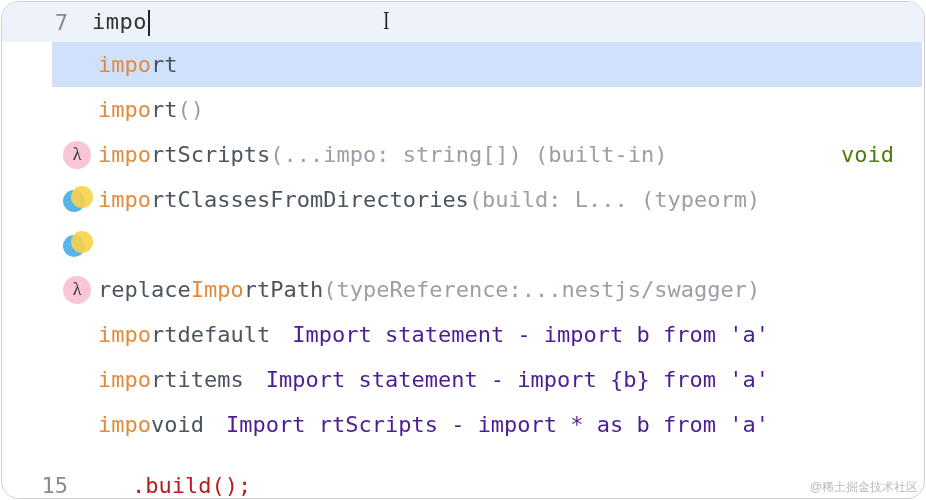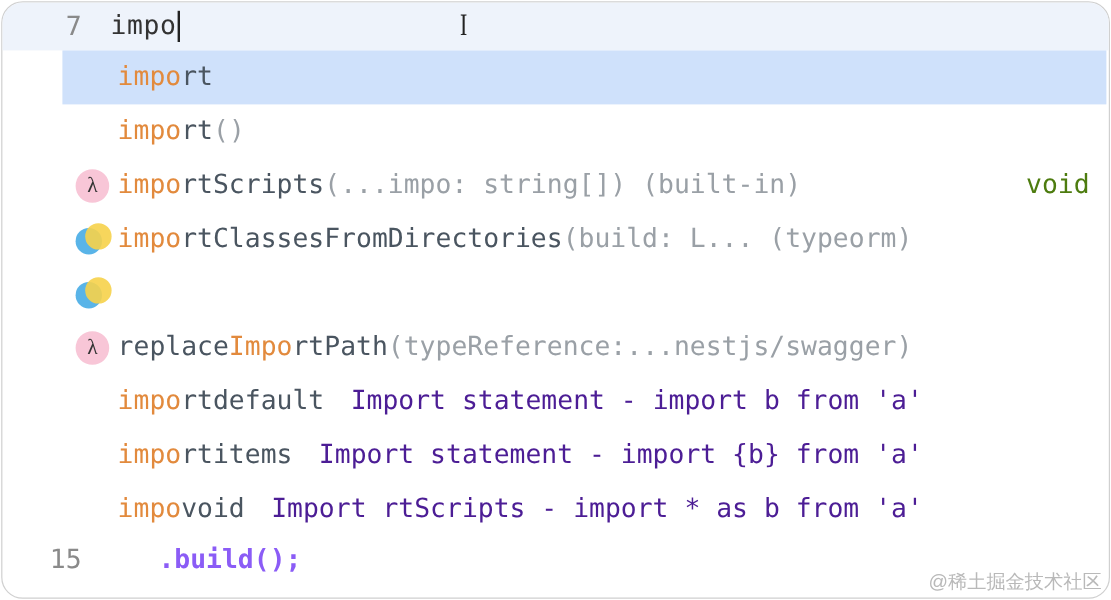--- a/index.html
+++ b/index.html
@@ -63,21 +63,21 @@
     left: 50px;
     top: 40px;
     right: 2px;
     background: #fff;
   }
   .row {
     display: flex;
     align-items: center;
     height: 45px;
     padding-left: 4px;
-    padding-right: 14px;
+    padding-right: 28px;
     white-space: nowrap;
     overflow: hidden;
   }
   .row.selected { background: #cfe1fb; }
   .icon-col {
     width: 42px;
     display: flex;
     justify-content: center;
     align-items: center;
     flex-shrink: 0;
@@ -105,33 +105,33 @@
   .icon-stack .c1 { background:#59b4e8; left:0; top:4px; }
   .icon-stack .c2 { background:#f6d24a; left:8px; top:0; opacity:0.9; }
   .match { color: #e28a3d; }
   .rest-dark { color: #4a5560; font-weight: 500; }
   .sig   { color: #9aa0a6; }
   .right { margin-left: auto; color: #4d7c0f; padding-left: 20px; }
   .desc  { color: #4c1d95; padding-left: 22px; }
   .bottom-line {
     position: absolute;
     left: 0;
-    bottom: 12px;
+    bottom: 0;
     height: 40px;
     display: flex;
-    align-items: center;
+    align-items: flex-end;
     width: 100%;
   }
   .bottom-line .gutter { color:#8a8a8a; }
-  .bottom-code { color: #8b5cf6; padding-left: 40px; font-weight: bold; }
+  .bottom-code { color: #b91c1c; padding-left: 40px; }
   .watermark {
     position: absolute;
     right: 6px;
     bottom: 2px;
-    font-size: 16px;
+    font-size: 12px;
     color: #b9b9b9;
     font-family: -apple-system, sans-serif;
   }
 </style>
 </head>
 <body>
 
 <div class="editor">
 
   <div class="line">

